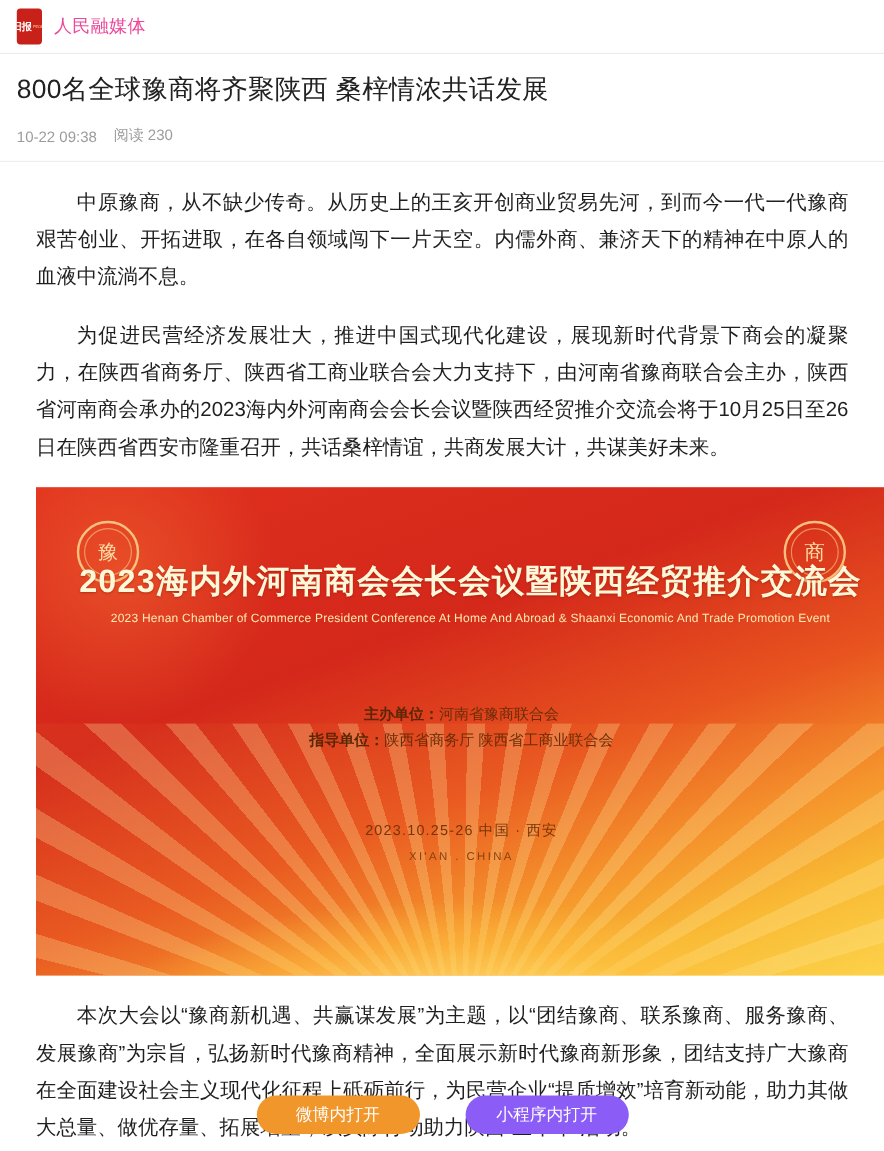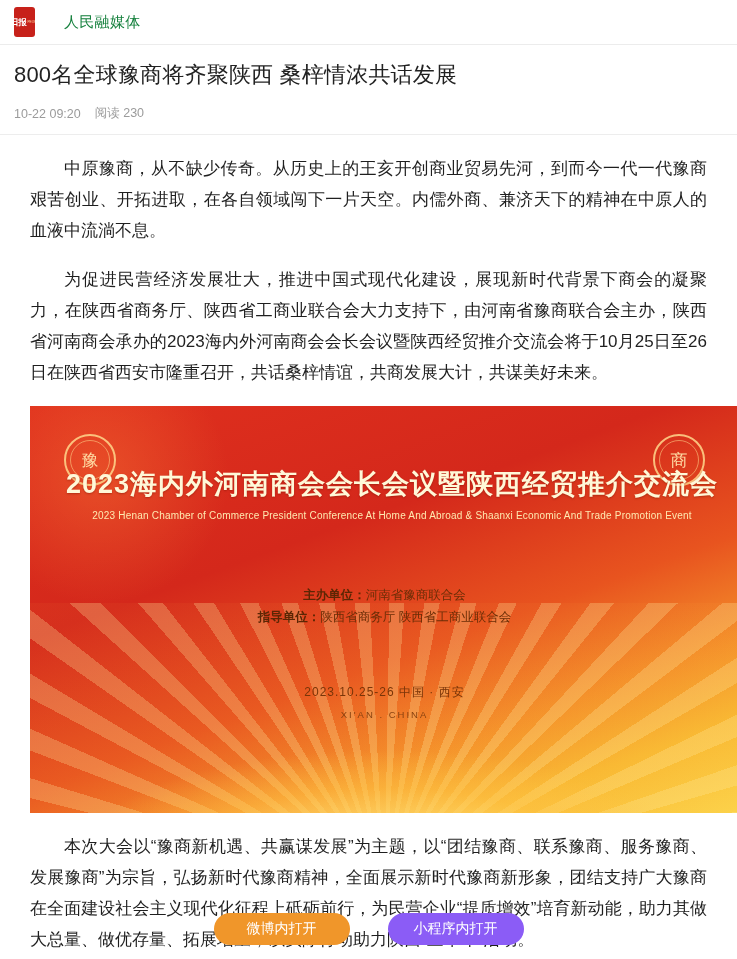--- a/index.html
+++ b/index.html
@@ -45,23 +45,23 @@
     white-space: nowrap;
   }
   .logo .l2 {
     font-size: 3.6px;
     color: #ffd9a0;
     margin-top: 1.5px;
     white-space: nowrap;
     transform: scale(0.9);
   }
   .brand {
-    margin-left: 29px;
+    margin-left: 10px;
     font-size: 15px;
-    color: #15803d;
+    color: #ec4899;
     letter-spacing: 0.3px;
   }
   .header-divider {
     height: 1px;
     background: #ececec;
     margin: 0 0 0 0;
   }
 
   
   .title-wrap {
@@ -241,21 +241,21 @@
       <div class="l1">人民日报</div>
       <div class="l2">PEOPLE'S DAILY</div>
     </div>
     <div class="brand">人民融媒体</div>
   </div>
   <div class="header-divider"></div>
 
   <div class="title-wrap">
     <h1 class="title">800名全球豫商将齐聚陕西 桑梓情浓共话发展</h1>
     <div class="meta">
-      <span>10-22 09:20</span>
+      <span>10-22 09:38</span>
       <span>阅读 230</span>
     </div>
   </div>
   <div class="meta-divider"></div>
 
   <div class="content">
     <p class="para">中原豫商，从不缺少传奇。从历史上的王亥开创商业贸易先河，到而今一代一代豫商艰苦创业、开拓进取，在各自领域闯下一片天空。内儒外商、兼济天下的精神在中原人的血液中流淌不息。</p>
     <p class="para">为促进民营经济发展壮大，推进中国式现代化建设，展现新时代背景下商会的凝聚力，在陕西省商务厅、陕西省工商业联合会大力支持下，由河南省豫商联合会主办，陕西省河南商会承办的2023海内外河南商会会长会议暨陕西经贸推介交流会将于10月25日至26日在陕西省西安市隆重召开，共话桑梓情谊，共商发展大计，共谋美好未来。</p>
 
     <div class="poster">

